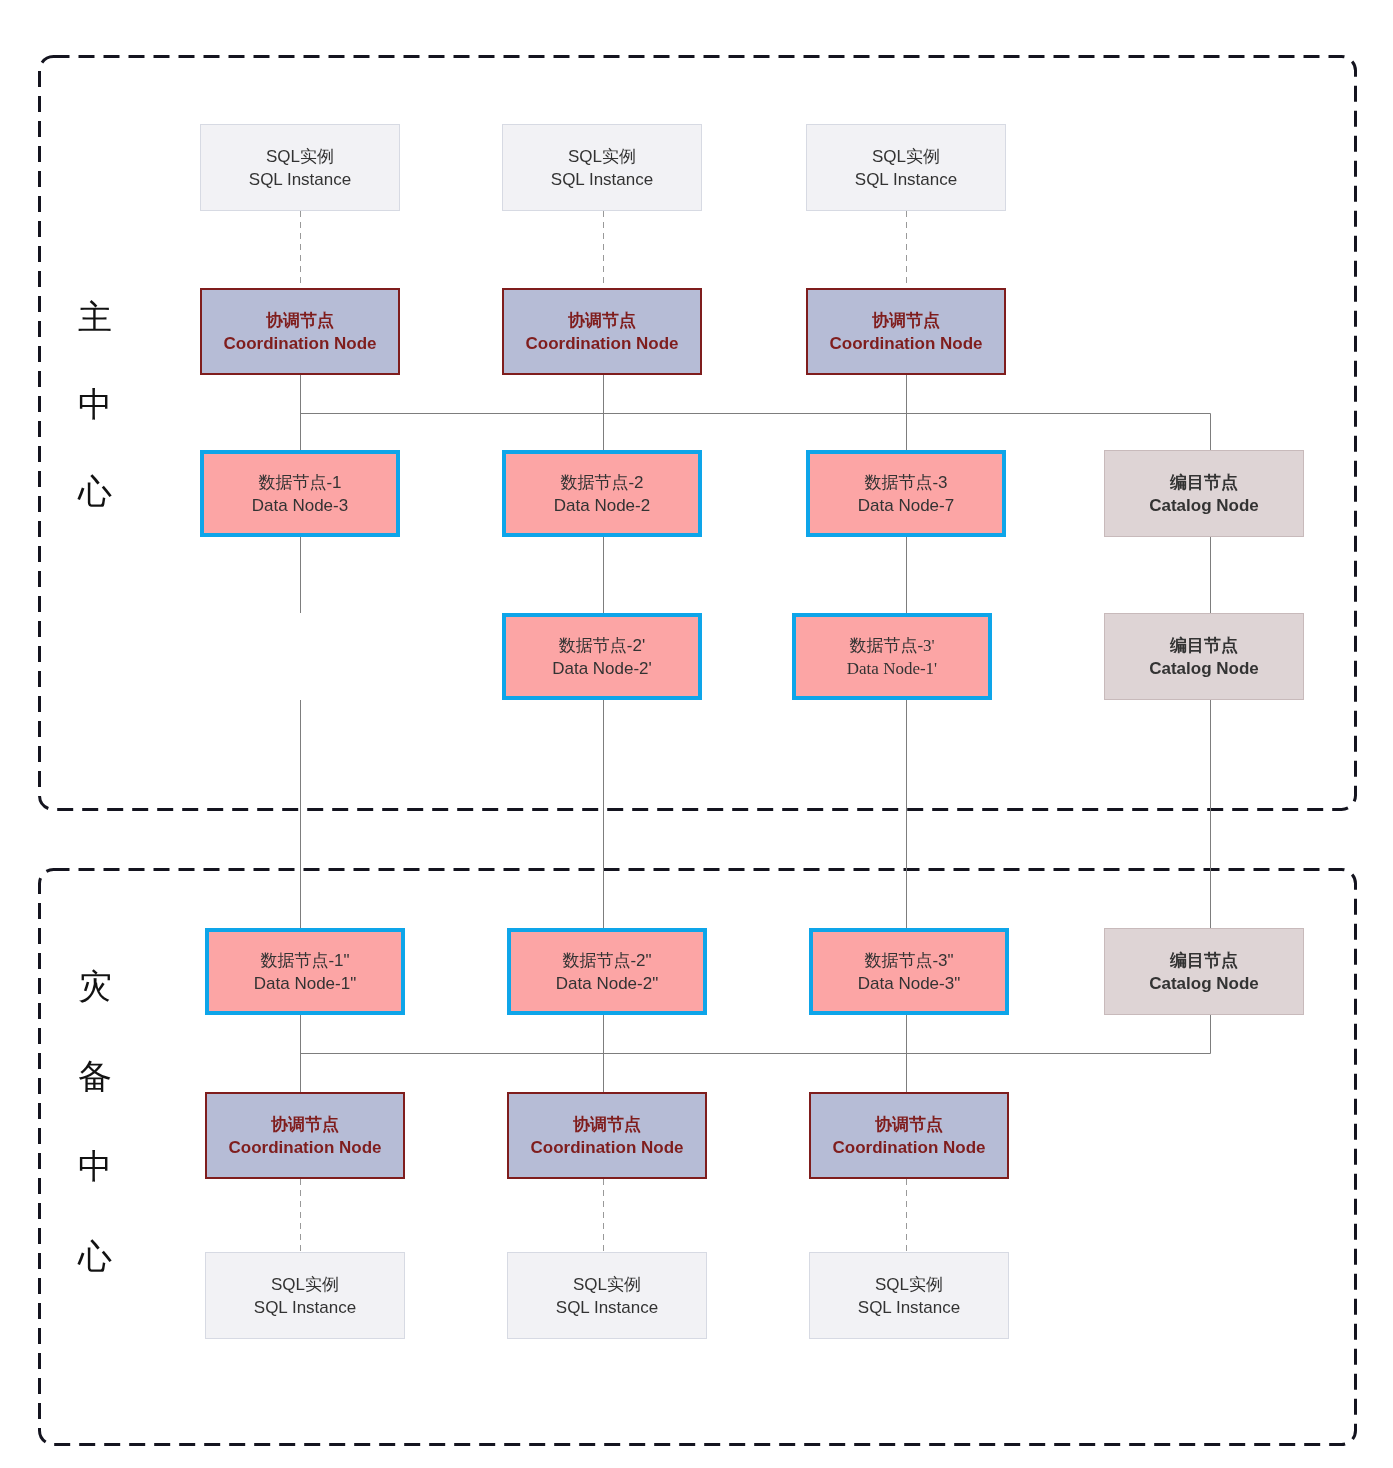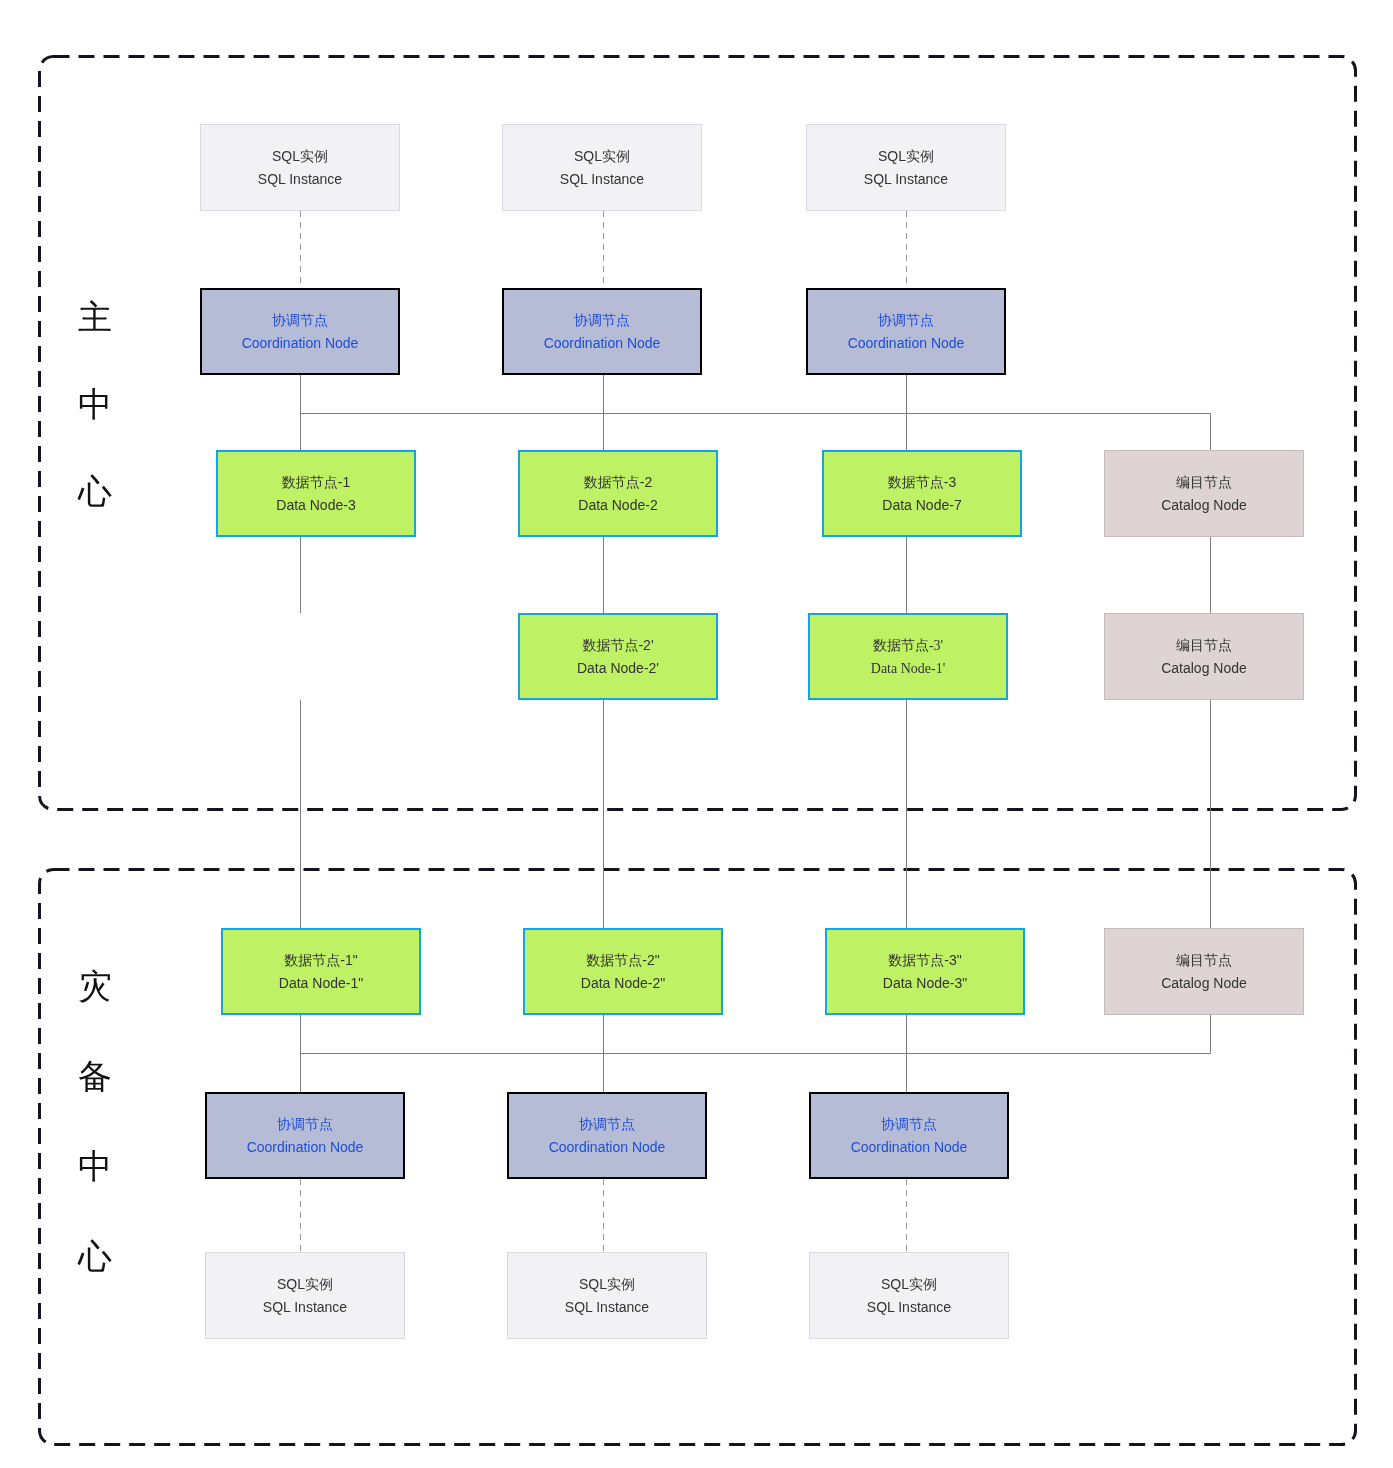--- a/index.html
+++ b/index.html
@@ -12,27 +12,27 @@
   }
   .lines-layer { position:absolute; left:0; top:0; width:1393px; height:1468px; }
 
   .node {
     position:absolute;
     width:200px; height:87px;
     box-sizing:border-box;
     display:flex; flex-direction:column;
     align-items:center; justify-content:center;
     text-align:center;
-    font-size:14px; line-height:23px;
+    font-size:17px; line-height:23px;
     color:#333333;
   }
   .node.sql     { background:#f2f2f5; border:1px solid #d7dae3; }
-  .node.coord   { background:#b6bcd6; border:2px solid #000000; color:#1d4ed8; }
-  .node.data    { background:#bef264; border:2px solid #0ea5e9;margin-left:16px; }
-  .node.catalog { background:#ded4d5; border:1px solid #c8babb; }
+  .node.coord   { background:#b6bcd6; border:2px solid #7f1d1d; color:#7f1d1d;font-weight:bold; }
+  .node.data    { background:#fca5a5; border:4px solid #0ea5e9; }
+  .node.catalog { background:#ded4d5; border:1px solid #c8babb;font-weight:bold; }
 
   .vlabel {
     position:absolute;
     left:75px; width:40px;
     display:flex; flex-direction:column; align-items:center;
     font-size:34px; color:#121212;
   }
   .vlabel span { display:block; height:36px; line-height:36px; }
   .vlabel.main span + span { margin-top:51px; }
   .vlabel.dr span + span   { margin-top:54px; }

